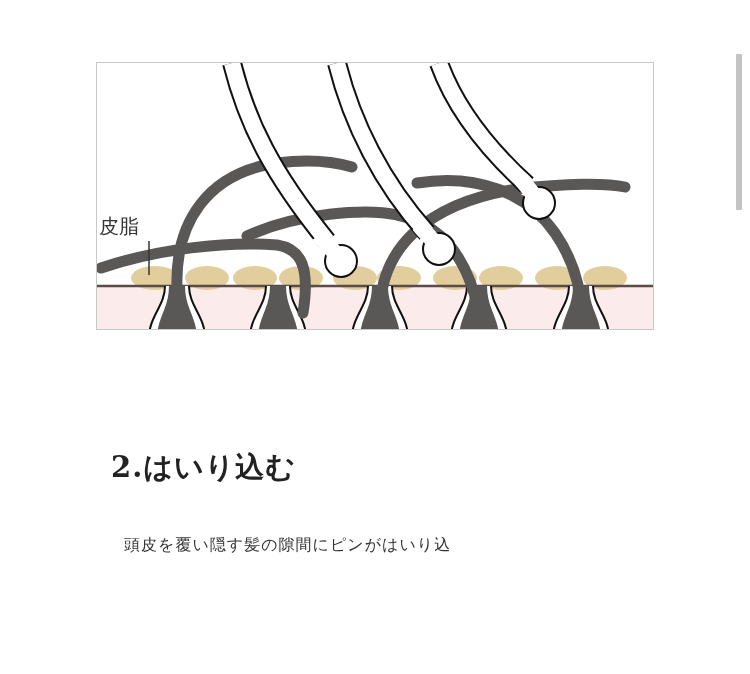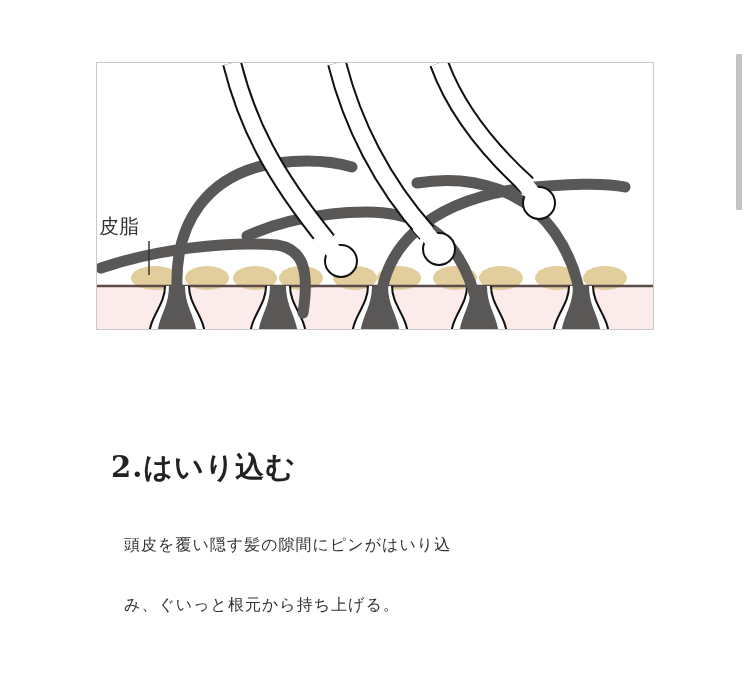--- a/index.html
+++ b/index.html
@@ -116,16 +116,15 @@
     <line x1="52" y1="178" x2="52" y2="212" stroke="#333" stroke-width="1.5"></line>
   </svg>
 
   <div class="label-sebum">皮脂</div>
 </div>
 
 <div class="heading">2.はいり込む</div>
 
 <div class="body-text">
   <span>頭皮を覆い隠す髪の隙間にピンがはいり込</span>
-  <span>み、ぐいっと根元から持ち上げる。</span>
 </div>
 
 <div class="scrollbar"></div>
 
 </body></html>

